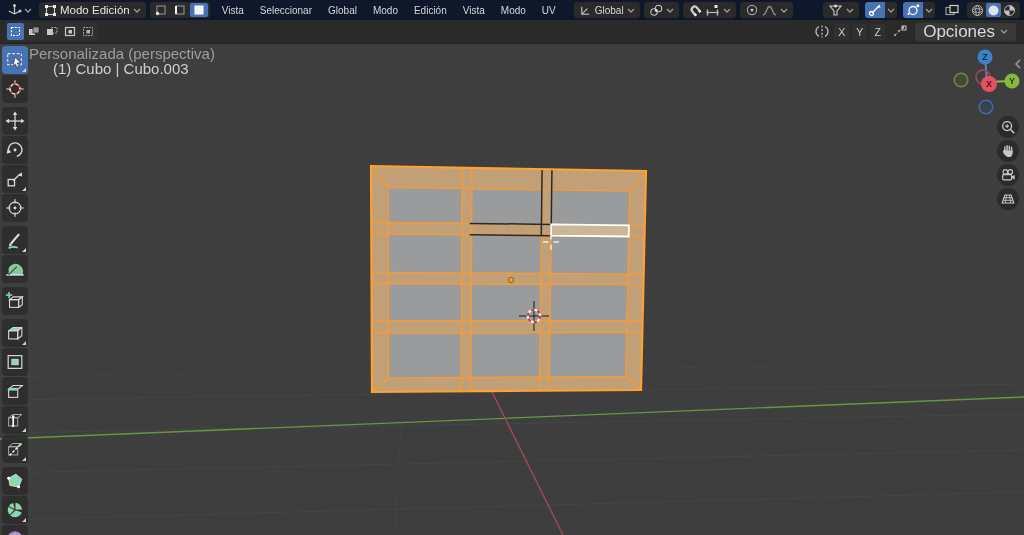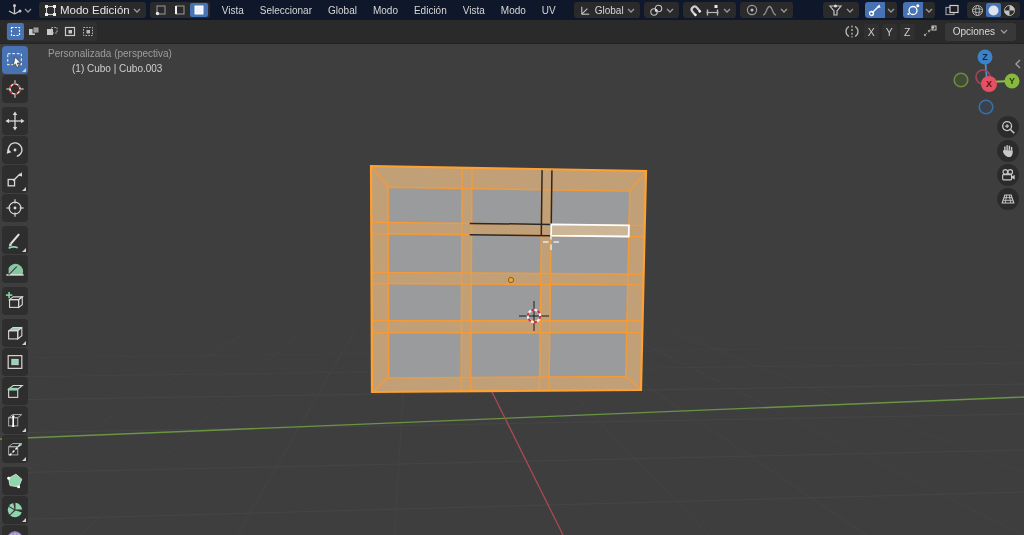--- a/index.html
+++ b/index.html
@@ -35,26 +35,26 @@
   .row2{position:absolute;left:0;top:20px;width:1024px;height:24px;background:#2a2a2a;
         display:flex;align-items:center;padding:0 6px;z-index:29;border-bottom:1px solid #232323;}
   .selopt-group{display:flex;gap:1px;background:#303030;border-radius:3px;padding:1px;}
   .soptbtn{width:17px;height:17px;border-radius:2px;display:flex;align-items:center;justify-content:center;}
   .soptbtn.active{background:#4772b3;}
   .row2-right{margin-left:auto;display:flex;align-items:center;gap:3px;padding-right:2px;}
   .xyzbtn{min-width:15px;height:16px;background:#303030;border-radius:2px;color:#cfcfcf;
           font-size:10.5px;display:flex;align-items:center;justify-content:center;padding:0 3px;}
   .opciones{display:flex;align-items:center;gap:5px;background:#383838;height:18px;
             border-radius:3px;padding:0 8px;}
-  .opciones span{font-size:10px;color:#d8d8d8;}
+  .opciones span{font-size:17px;color:#d8d8d8;}
 
   
   #vp{position:absolute;left:0;top:44px;width:1024px;height:491px;z-index:1;}
 
-  .overlay-text{position:absolute;left:48px;top:47px;z-index:10;line-height:14.5px;font-size:10px;}
+  .overlay-text{position:absolute;left:29px;top:47px;z-index:10;line-height:14.5px;font-size:15px;}
   .overlay-text .l1{color:#9d9d9d;}
   .overlay-text .l2{color:#cfcfcf;margin-left:24px;}
 
   
   .toolbar{position:absolute;left:2px;top:46px;width:27px;z-index:20;height:489px;overflow:hidden;}
   .tool{width:26px;height:28px;margin-bottom:1px;background:rgba(44,44,44,.92);border-radius:4px;
         display:flex;align-items:center;justify-content:center;position:relative;}
   .tool.active{background:#4772b3;}
   .tool.gap{margin-top:4px;}
   .tool .corner{position:absolute;right:2px;bottom:2px;width:0;height:0;

